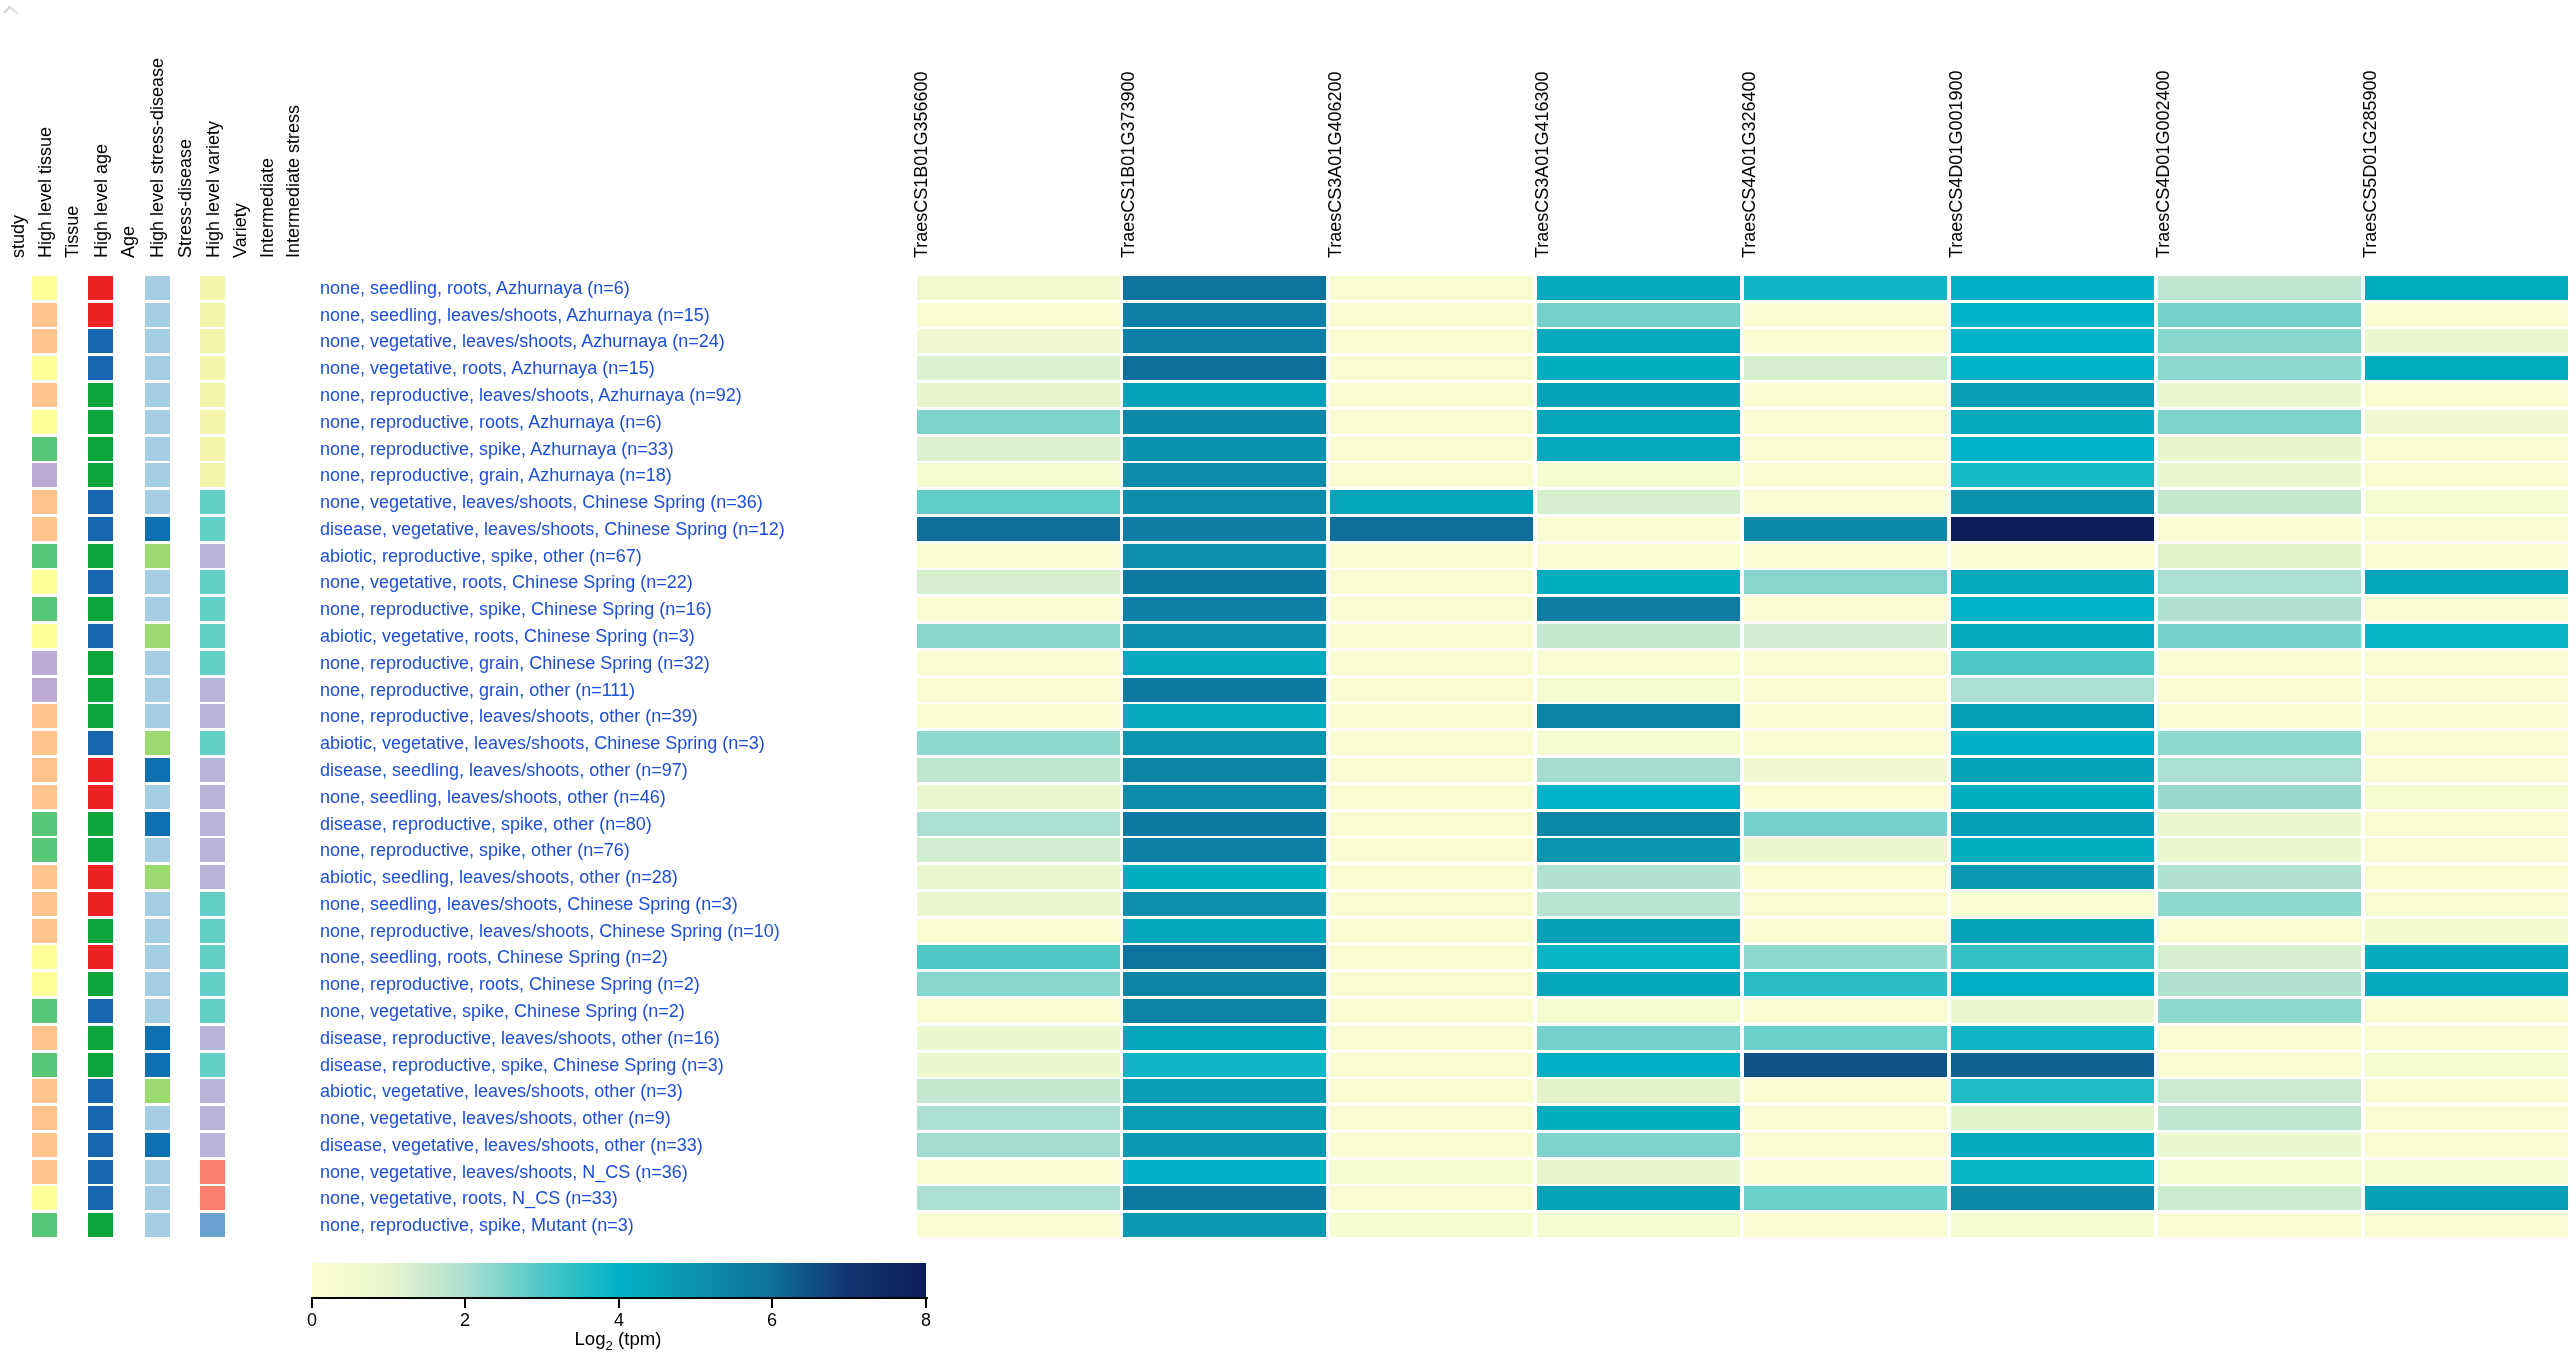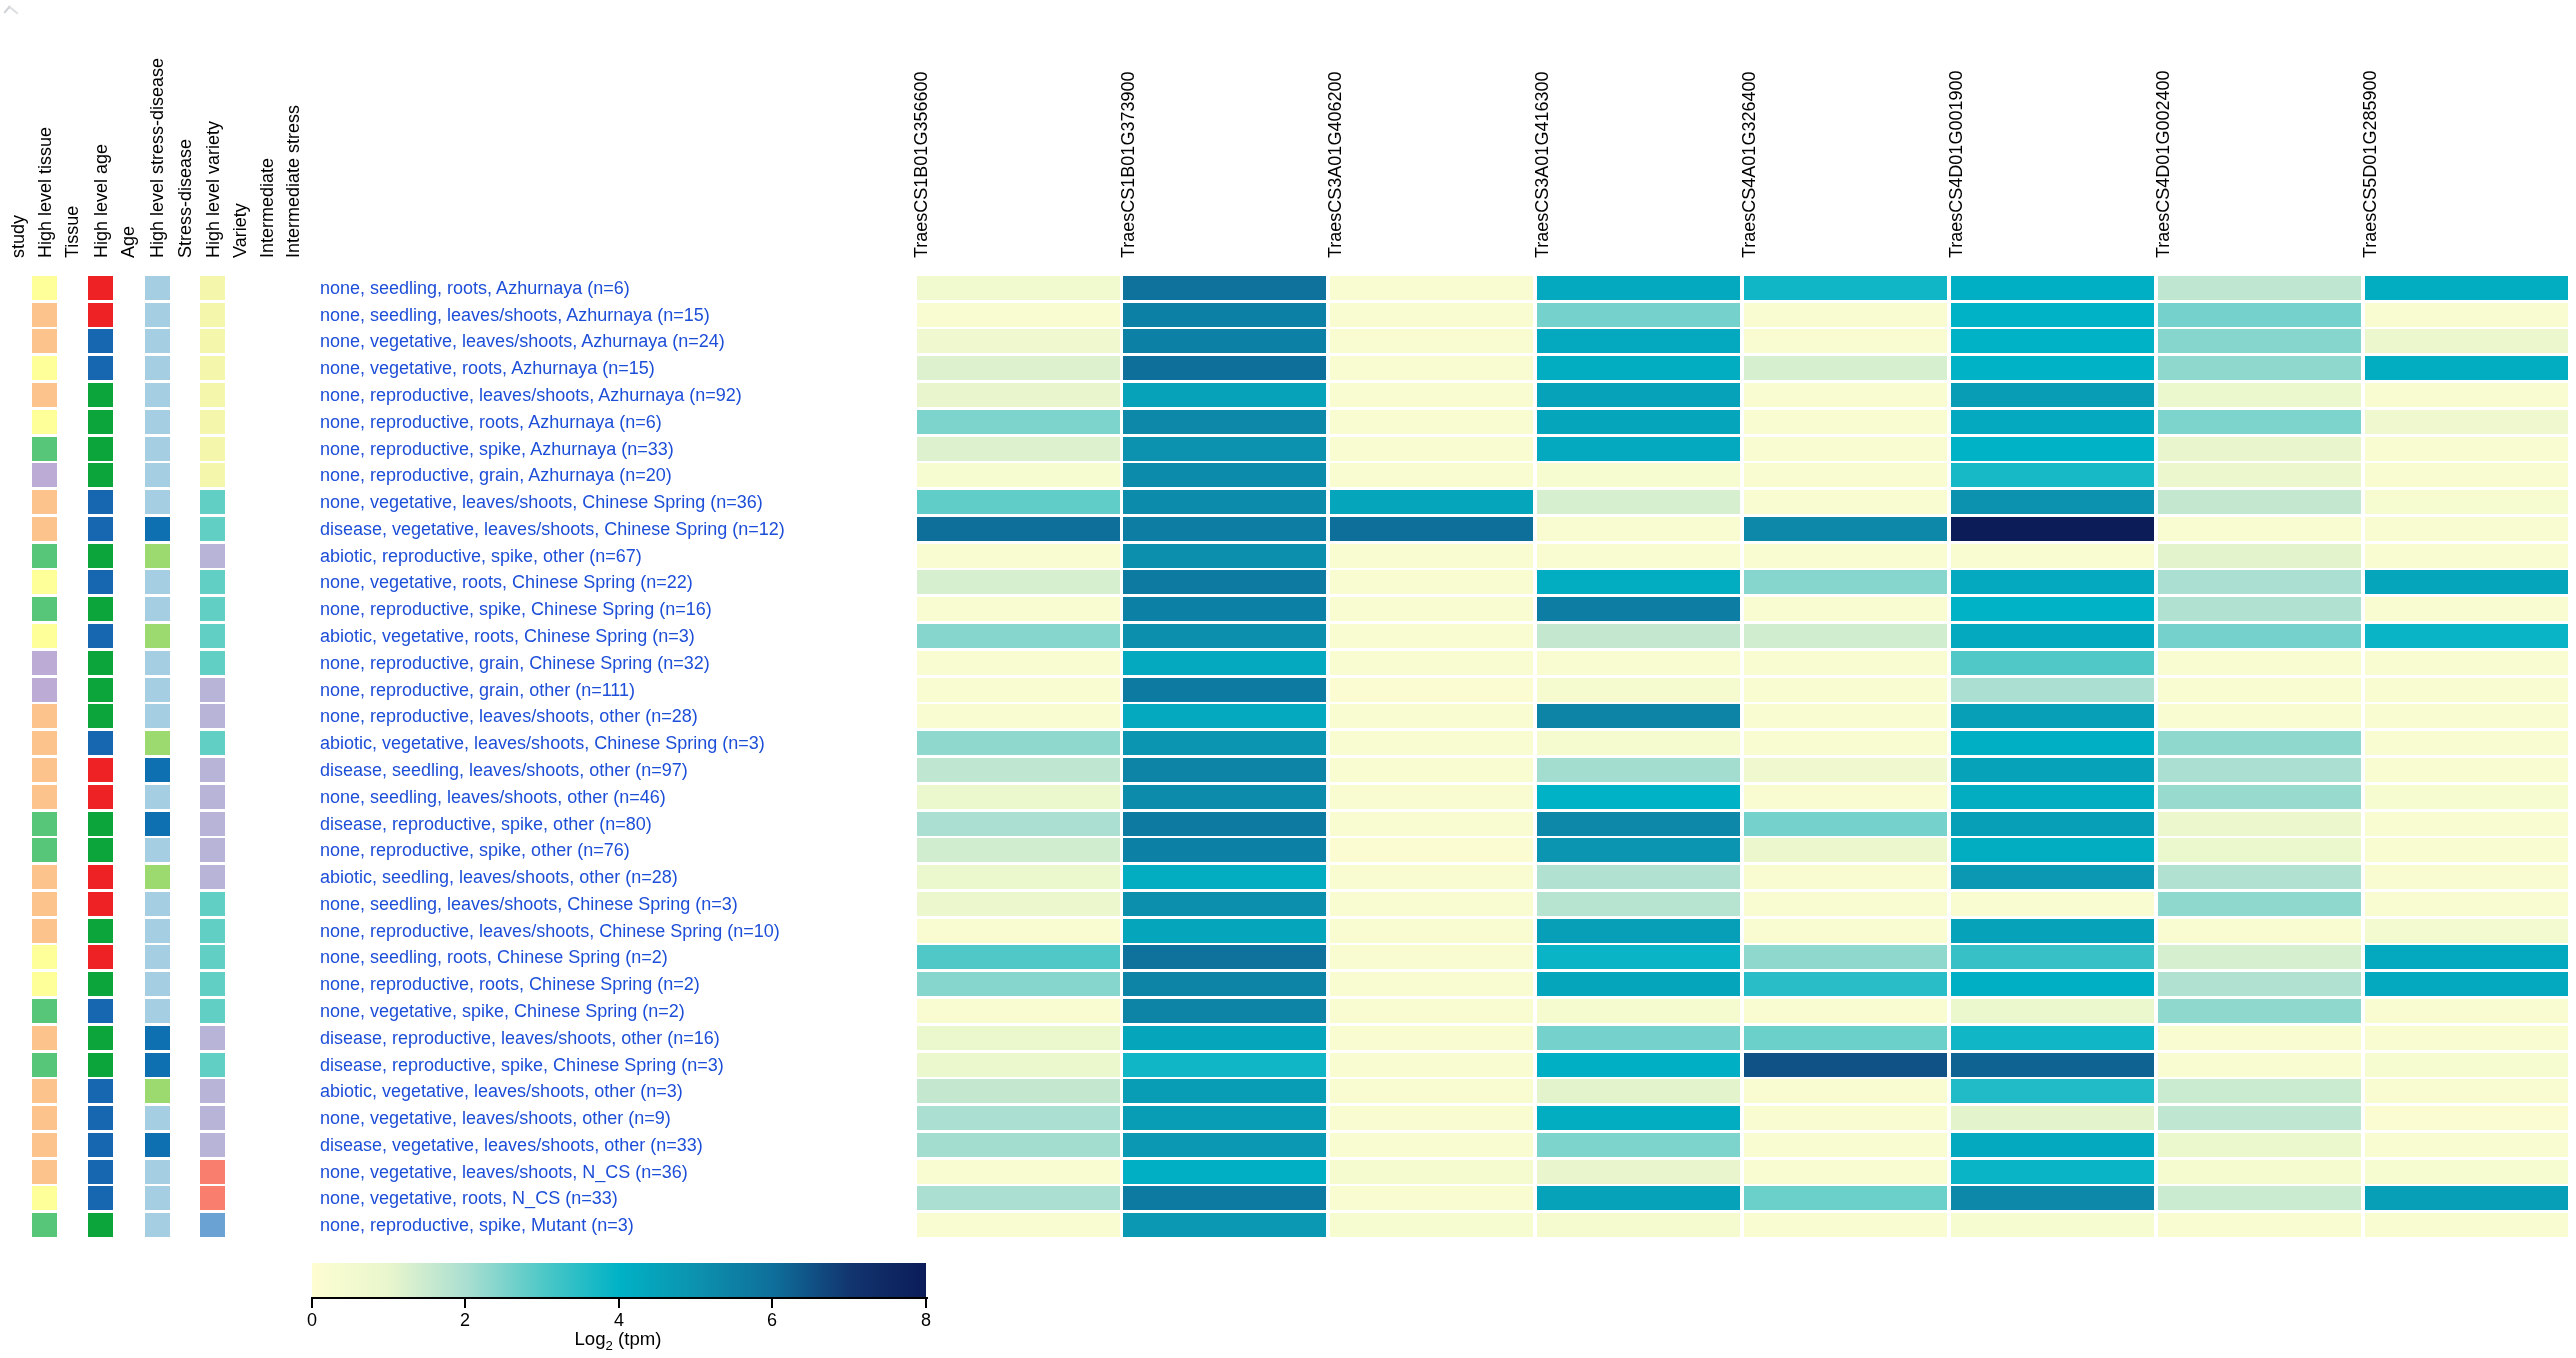--- a/index.html
+++ b/index.html
@@ -220,30 +220,30 @@
       <div class="ann" style="left: 200px; top: 1213px; width: 25px; height: 24px; background: rgb(105, 162, 211);"></div>
     </div>
   <div id="row-labels">
       <div class="rowlabel" style="top: 276px; height: 24px;">none, seedling, roots, Azhurnaya (n=6)</div>
       <div class="rowlabel" style="top: 303px; height: 24px;">none, seedling, leaves/shoots, Azhurnaya (n=15)</div>
       <div class="rowlabel" style="top: 329px; height: 24px; text-align: right;">none, vegetative, leaves/shoots, Azhurnaya (n=24)</div>
       <div class="rowlabel" style="top: 356px; height: 24px;">none, vegetative, roots, Azhurnaya (n=15)</div>
       <div class="rowlabel" style="top: 383px; height: 24px;">none, reproductive, leaves/shoots, Azhurnaya (n=92)</div>
       <div class="rowlabel" style="top: 410px; height: 24px;">none, reproductive, roots, Azhurnaya (n=6)</div>
       <div class="rowlabel" style="top: 437px; height: 24px;">none, reproductive, spike, Azhurnaya (n=33)</div>
-      <div class="rowlabel" style="top: 463px; height: 24px;">none, reproductive, grain, Azhurnaya (n=20)</div>
+      <div class="rowlabel" style="top: 463px; height: 24px;">none, reproductive, grain, Azhurnaya (n=18)</div>
       <div class="rowlabel" style="top: 490px; height: 24px;">none, vegetative, leaves/shoots, Chinese Spring (n=36)</div>
       <div class="rowlabel" style="top: 517px; height: 24px;">disease, vegetative, leaves/shoots, Chinese Spring (n=12)</div>
       <div class="rowlabel" style="top: 544px; height: 24px;">abiotic, reproductive, spike, other (n=67)</div>
       <div class="rowlabel" style="top: 570px; height: 24px;">none, vegetative, roots, Chinese Spring (n=22)</div>
       <div class="rowlabel" style="top: 597px; height: 24px;">none, reproductive, spike, Chinese Spring (n=16)</div>
       <div class="rowlabel" style="top: 624px; height: 24px;">abiotic, vegetative, roots, Chinese Spring (n=3)</div>
       <div class="rowlabel" style="top: 651px; height: 24px;">none, reproductive, grain, Chinese Spring (n=32)</div>
       <div class="rowlabel" style="top: 678px; height: 24px;">none, reproductive, grain, other (n=111)</div>
-      <div class="rowlabel" style="top: 704px; height: 24px;">none, reproductive, leaves/shoots, other (n=28)</div>
+      <div class="rowlabel" style="top: 704px; height: 24px;">none, reproductive, leaves/shoots, other (n=39)</div>
       <div class="rowlabel" style="top: 731px; height: 24px;">abiotic, vegetative, leaves/shoots, Chinese Spring (n=3)</div>
       <div class="rowlabel" style="top: 758px; height: 24px;">disease, seedling, leaves/shoots, other (n=97)</div>
       <div class="rowlabel" style="top: 785px; height: 24px;">none, seedling, leaves/shoots, other (n=46)</div>
       <div class="rowlabel" style="top: 812px; height: 24px;">disease, reproductive, spike, other (n=80)</div>
       <div class="rowlabel" style="top: 838px; height: 24px;">none, reproductive, spike, other (n=76)</div>
       <div class="rowlabel" style="top: 865px; height: 24px;">abiotic, seedling, leaves/shoots, other (n=28)</div>
       <div class="rowlabel" style="top: 892px; height: 24px;">none, seedling, leaves/shoots, Chinese Spring (n=3)</div>
       <div class="rowlabel" style="top: 919px; height: 24px;">none, reproductive, leaves/shoots, Chinese Spring (n=10)</div>
       <div class="rowlabel" style="top: 945px; height: 24px;">none, seedling, roots, Chinese Spring (n=2)</div>
       <div class="rowlabel" style="top: 972px; height: 24px;">none, reproductive, roots, Chinese Spring (n=2)</div>

